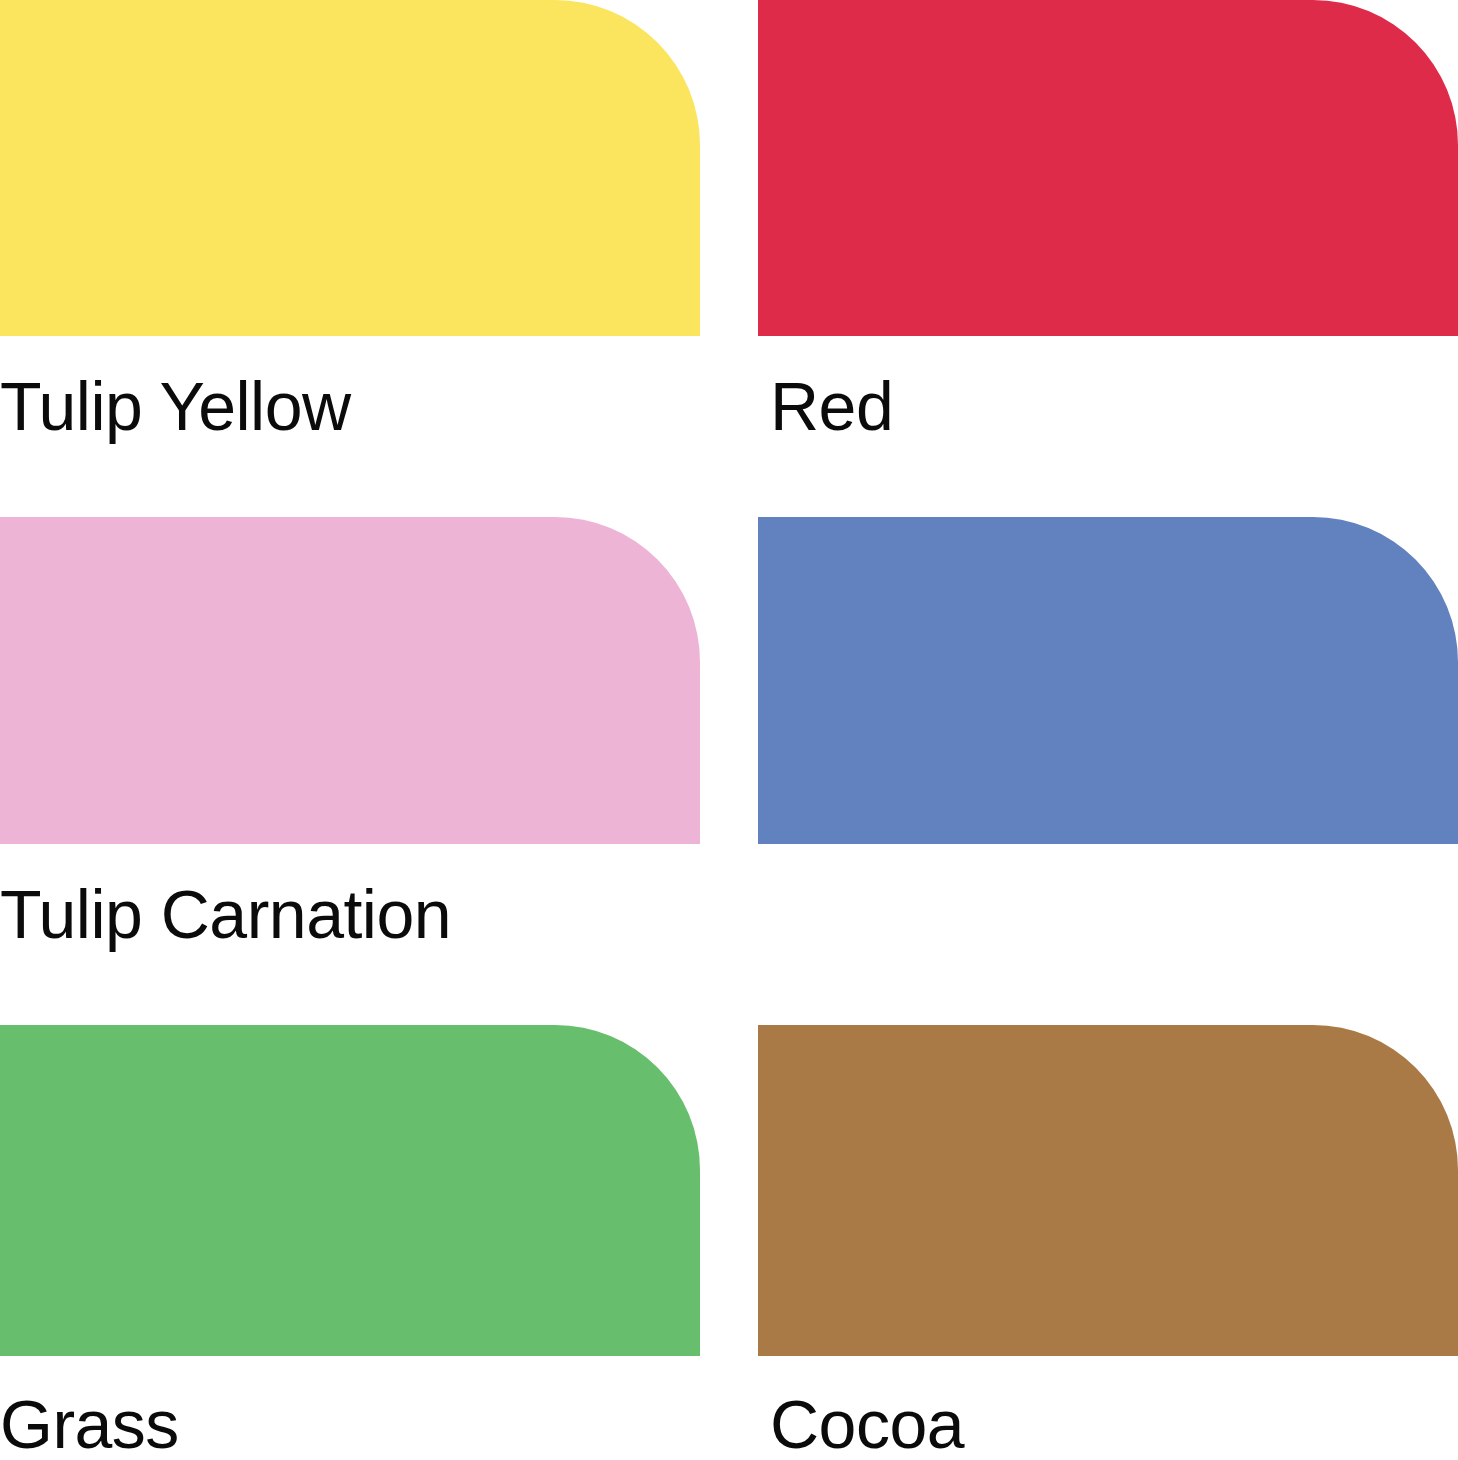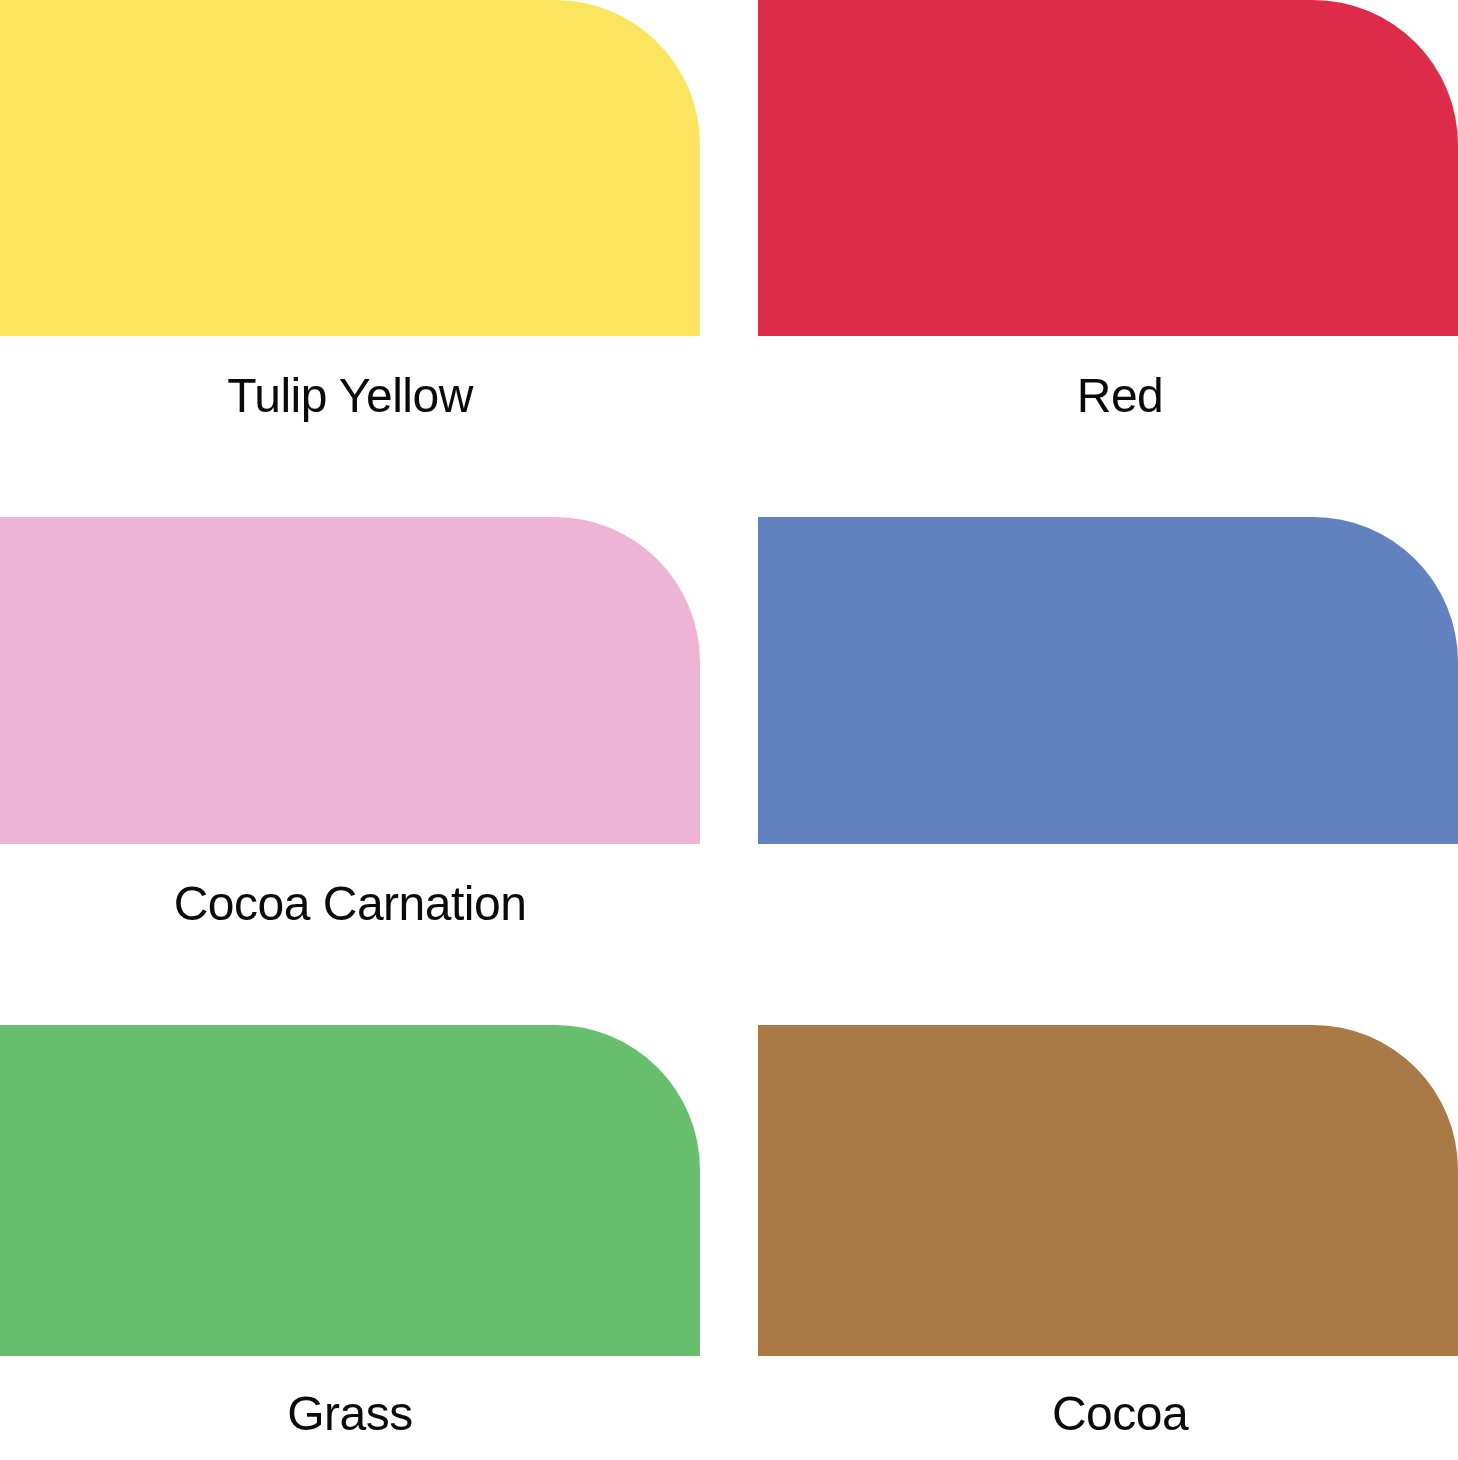--- a/index.html
+++ b/index.html
@@ -49,24 +49,23 @@
     left: 758px;
     width: 700px;
   }
 
   .row-1 { top: 0px;    height: 336px; }
   .row-2 { top: 517px;  height: 327px; }
   .row-3 { top: 1025px; height: 331px; }
 
   .swatch-label {
     position: absolute;
-    text-align: center;
     color: #0b0b0b;
     font-family: "Liberation Sans", sans-serif;
-    font-size: 48px;
+    font-size: 68px;
     font-weight: 400;
     letter-spacing: -0.5px;
     line-height: 1.0;
     white-space: nowrap;
   }
 
   .label-left  { left: 0px;   width: 700px; }
   .label-right { left: 770px; width: 700px; }
 
   .label-row-1 { top: 372px;  }
@@ -84,21 +83,21 @@
   <div class="swatch-label label-left label-row-1">Tulip Yellow</div>
 
   <div class="swatch-cell col-right row-1">
     <div class="swatch-chip" style="background:#DE2B4A"></div>
   </div>
   <div class="swatch-label label-right label-row-1">Red</div>
 
   <div class="swatch-cell col-left row-2">
     <div class="swatch-chip" style="background:#EEB4D6"></div>
   </div>
-  <div class="swatch-label label-left label-row-2">Cocoa Carnation</div>
+  <div class="swatch-label label-left label-row-2">Tulip Carnation</div>
 
   <div class="swatch-cell col-right row-2">
     <div class="swatch-chip" style="background:#6281BF"></div>
   </div>
 
   <div class="swatch-cell col-left row-3">
     <div class="swatch-chip" style="background:#67BE6C"></div>
   </div>
   <div class="swatch-label label-left label-row-3">Grass</div>
 

